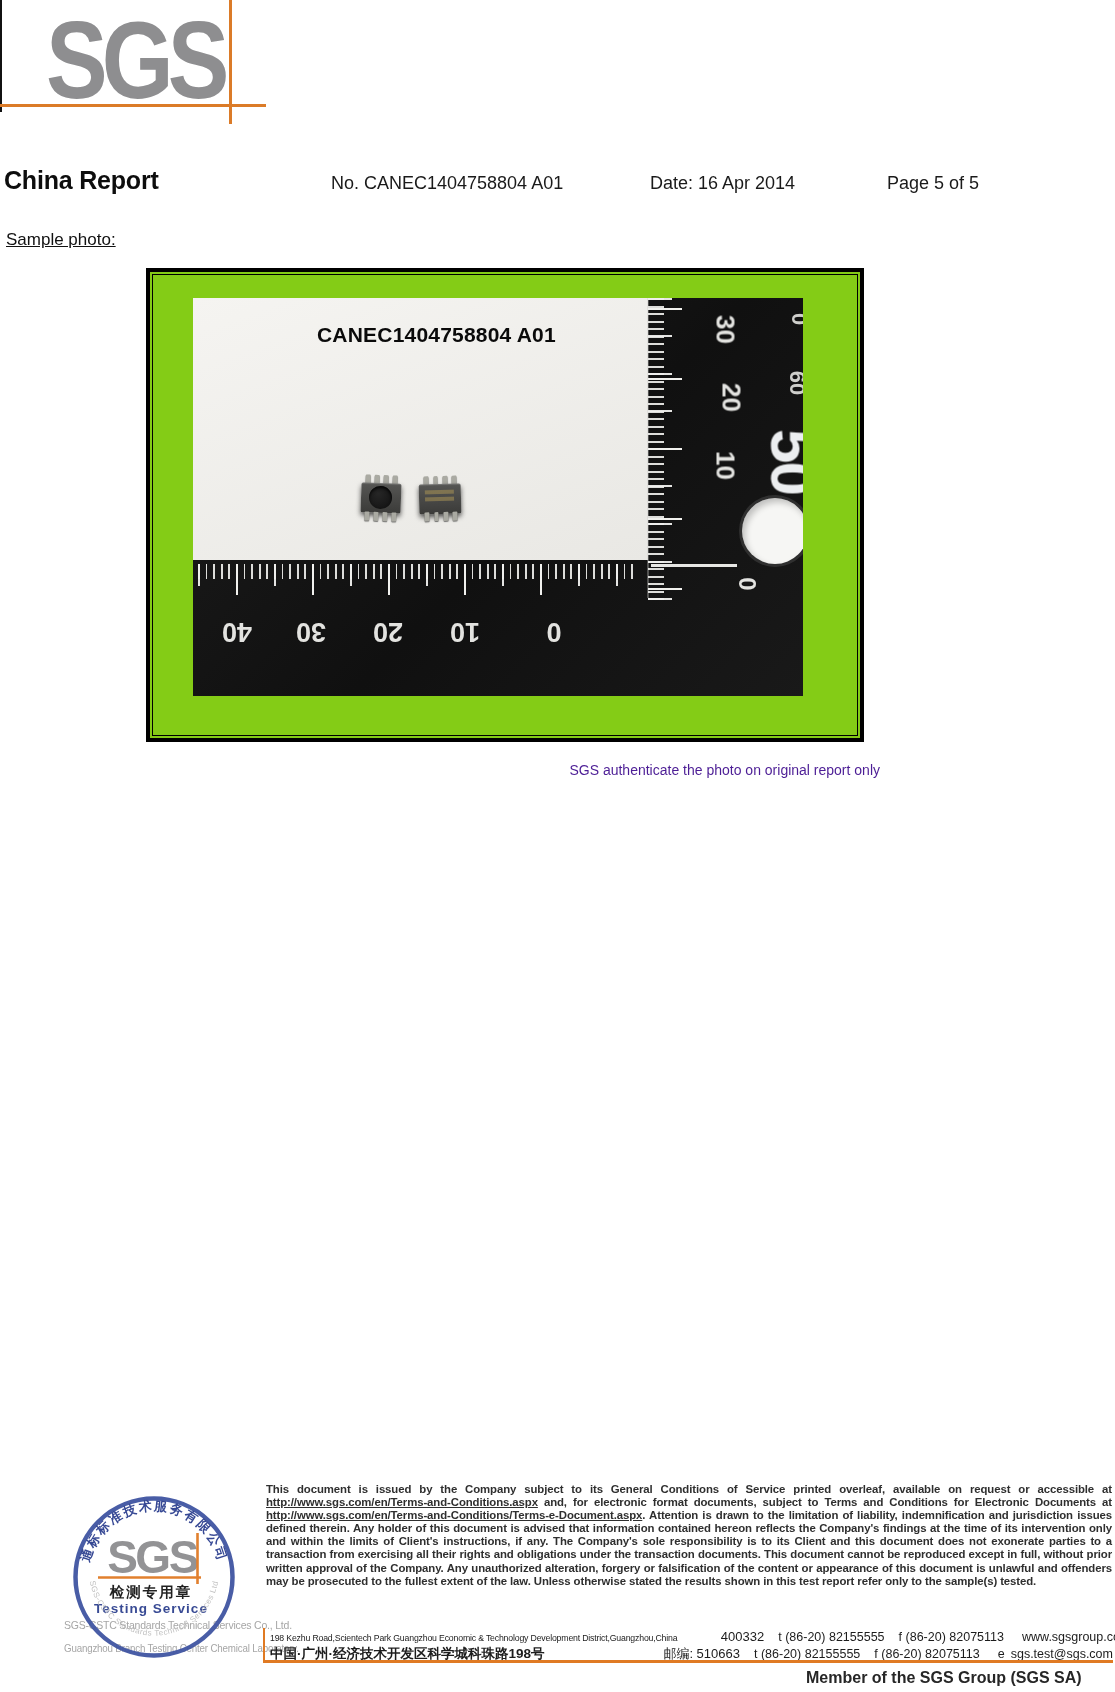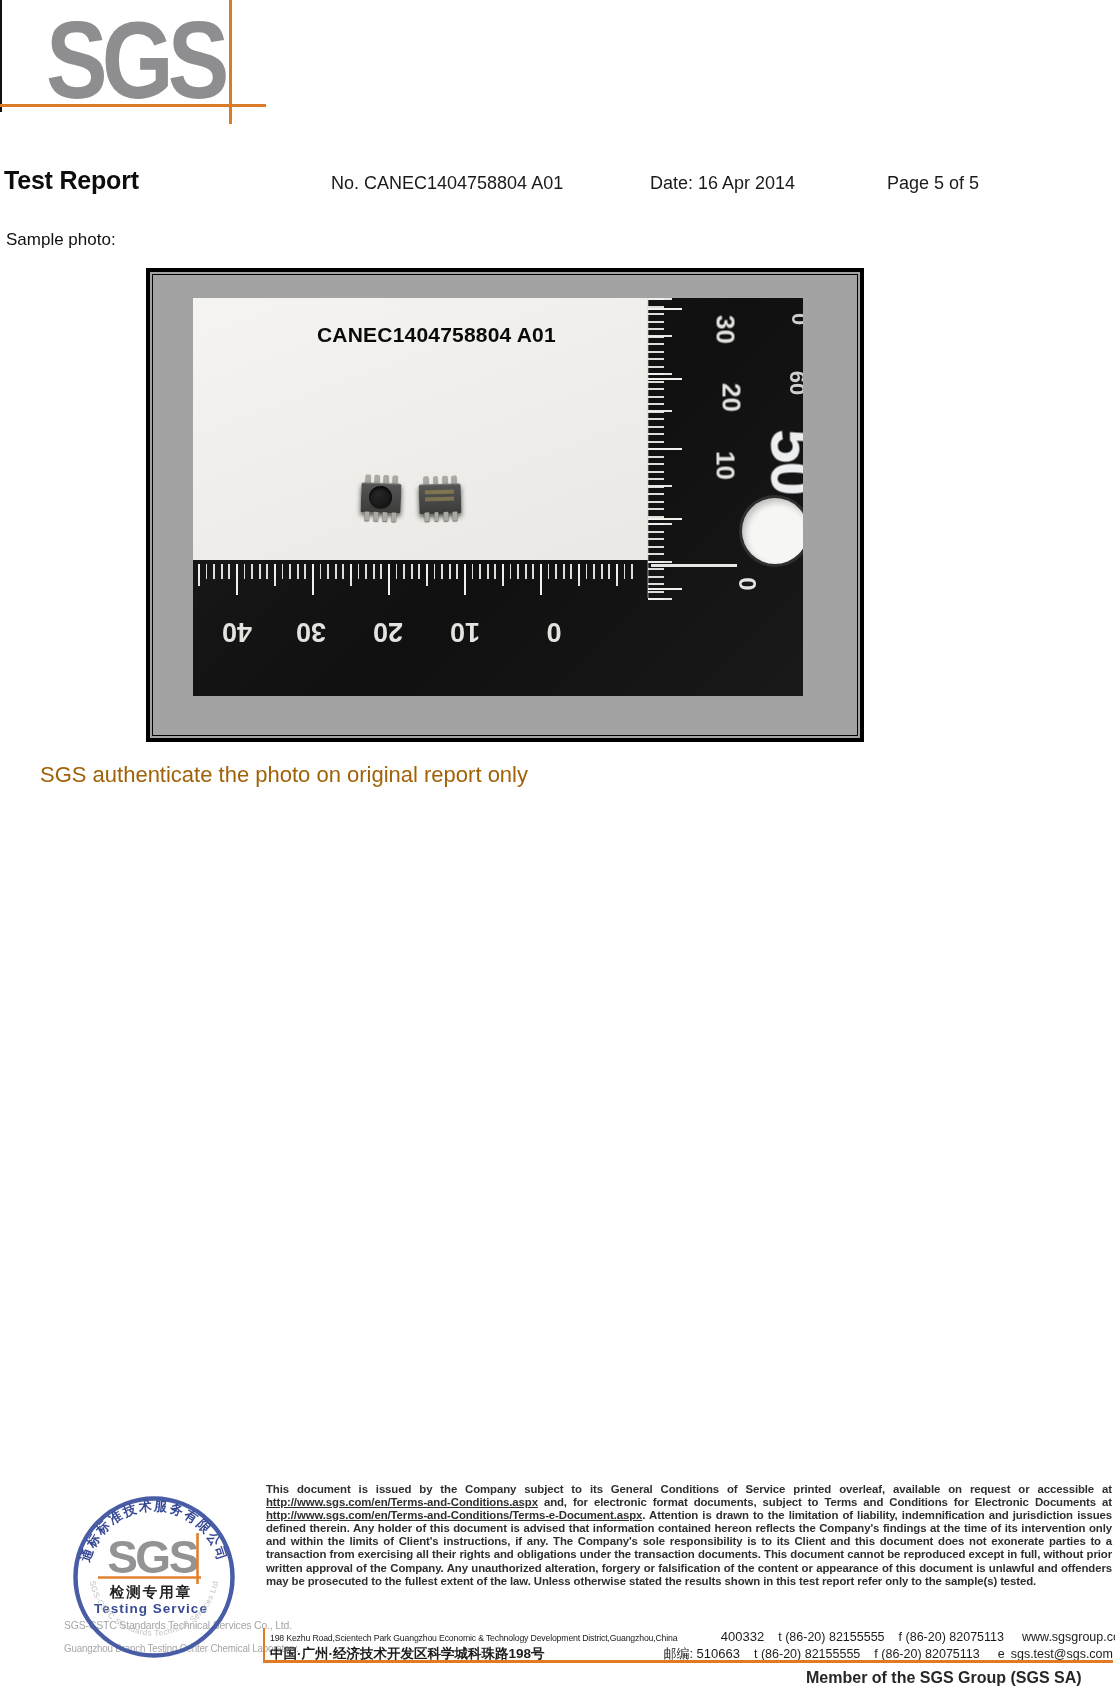--- a/index.html
+++ b/index.html
@@ -17,24 +17,24 @@
   }
   .logo-hline { left:0; top:104px; width:266px; height:3px; background:#db7b28; }
   .logo-vline { left:229px; top:0; width:3px; height:124px; background:#db7b28; }
 
   .title { left:4px; top:166px; font-size:25px; font-weight:bold; letter-spacing:-.2px; color:#0d0d0d; }
   .hdr { top:173px; font-size:18px; color:#1a1a1a; }
   .hdr-no   { left:331px; }
   .hdr-date { left:650px; }
   .hdr-page { left:887px; }
 
-  .sample-label { left:6px; top:230px; font-size:17px; color:#111; }
-
-  
-  .photo-frame { left:146px; top:268px; width:710px; height:466px; border:4px solid #000; background:#a3a3a3;text-decoration:underline; }
+  .sample-label { left:6px; top:230px; font-size:17px; color:#111;text-decoration:underline; }
+
+  
+  .photo-frame { left:146px; top:268px; width:710px; height:466px; border:4px solid #000; background:#84cc16;text-decoration:underline; }
   .frame-inner { position:absolute; left:2px; top:2px; right:2px; bottom:2px; border:1.5px solid #000; }
 
   .photo {
     position:absolute; left:43px; top:26px; width:610px; height:398px; overflow:hidden;
     background:linear-gradient(135deg,#1d1d1d,#101010 55%,#191919);
   }
   .paper {
     position:absolute; left:0; top:0; width:455px; height:262px;
     background:linear-gradient(160deg,#f5f4f1,#e9e8e4);
   }
@@ -77,21 +77,21 @@
   .vnum-0  { left:534px; top:272px; font-size:24px; }
   .vzero-line { position:absolute; left:458px; top:266px; width:86px; height:2.5px; background:#e7e7e4; }
   .vnum-big { left:560px; top:128px; width:80px; font-size:62px; letter-spacing:-2px; color:#eceef0; }
   .vnum-edge-top { left:586px; top:8px;  font-size:22px; color:#cfcfcc; }
   .vnum-edge-mid { left:584px; top:72px; font-size:22px; color:#cfcfcc; }
   .hole { position:absolute; left:549px; top:200px; width:66px; height:66px; border-radius:50%;
     background:#f6f6f4; box-shadow:0 0 0 3px rgba(70,70,70,.55), inset 3px 4px 6px rgba(0,0,0,.22); }
 
   .caption { position:absolute; left:0; right:0; top:436px; text-align:center; font-size:17.5px; color:#151515; }
 
-  .auth-line { left:40px; top:762px; width:840px; text-align:left; font-size:22px; color:#a16207; }
+  .auth-line { left:40px; top:762px; width:840px; text-align:right; font-size:14px; color:#4c1d95; }
   .end-line  { left:87px; top:806px; width:840px; text-align:center; font-size:17px; color:#151515; }
 
   
   .company-line { left:64px; font-size:10.5px; color:#a6a6a6; letter-spacing:-.2px; white-space:nowrap; }
   .company-1 { top:1619px; }
   .company-2 { top:1642px; transform:scaleX(.93); transform-origin:left; }
 
   .stamp { left:64px; top:1487px; width:180px; height:180px; opacity:.95; }
 
   .disclaimer {
@@ -121,21 +121,21 @@
 </head>
 <body>
 
 <div class="page">
 
   <div class="abs crop-left"></div>
   <div class="abs logo-text">SGS</div>
   <div class="abs logo-hline"></div>
   <div class="abs logo-vline"></div>
 
-  <div class="abs title">Test Report</div>
+  <div class="abs title">China Report</div>
   <div class="abs hdr hdr-no">No. CANEC1404758804  A01</div>
   <div class="abs hdr hdr-date">Date: 16 Apr 2014</div>
   <div class="abs hdr hdr-page">Page 5 of 5</div>
 
   <div class="abs sample-label">Sample photo:</div>
 
   <div class="abs photo-frame">
     <div class="frame-inner"></div>
 
     <div class="photo">

